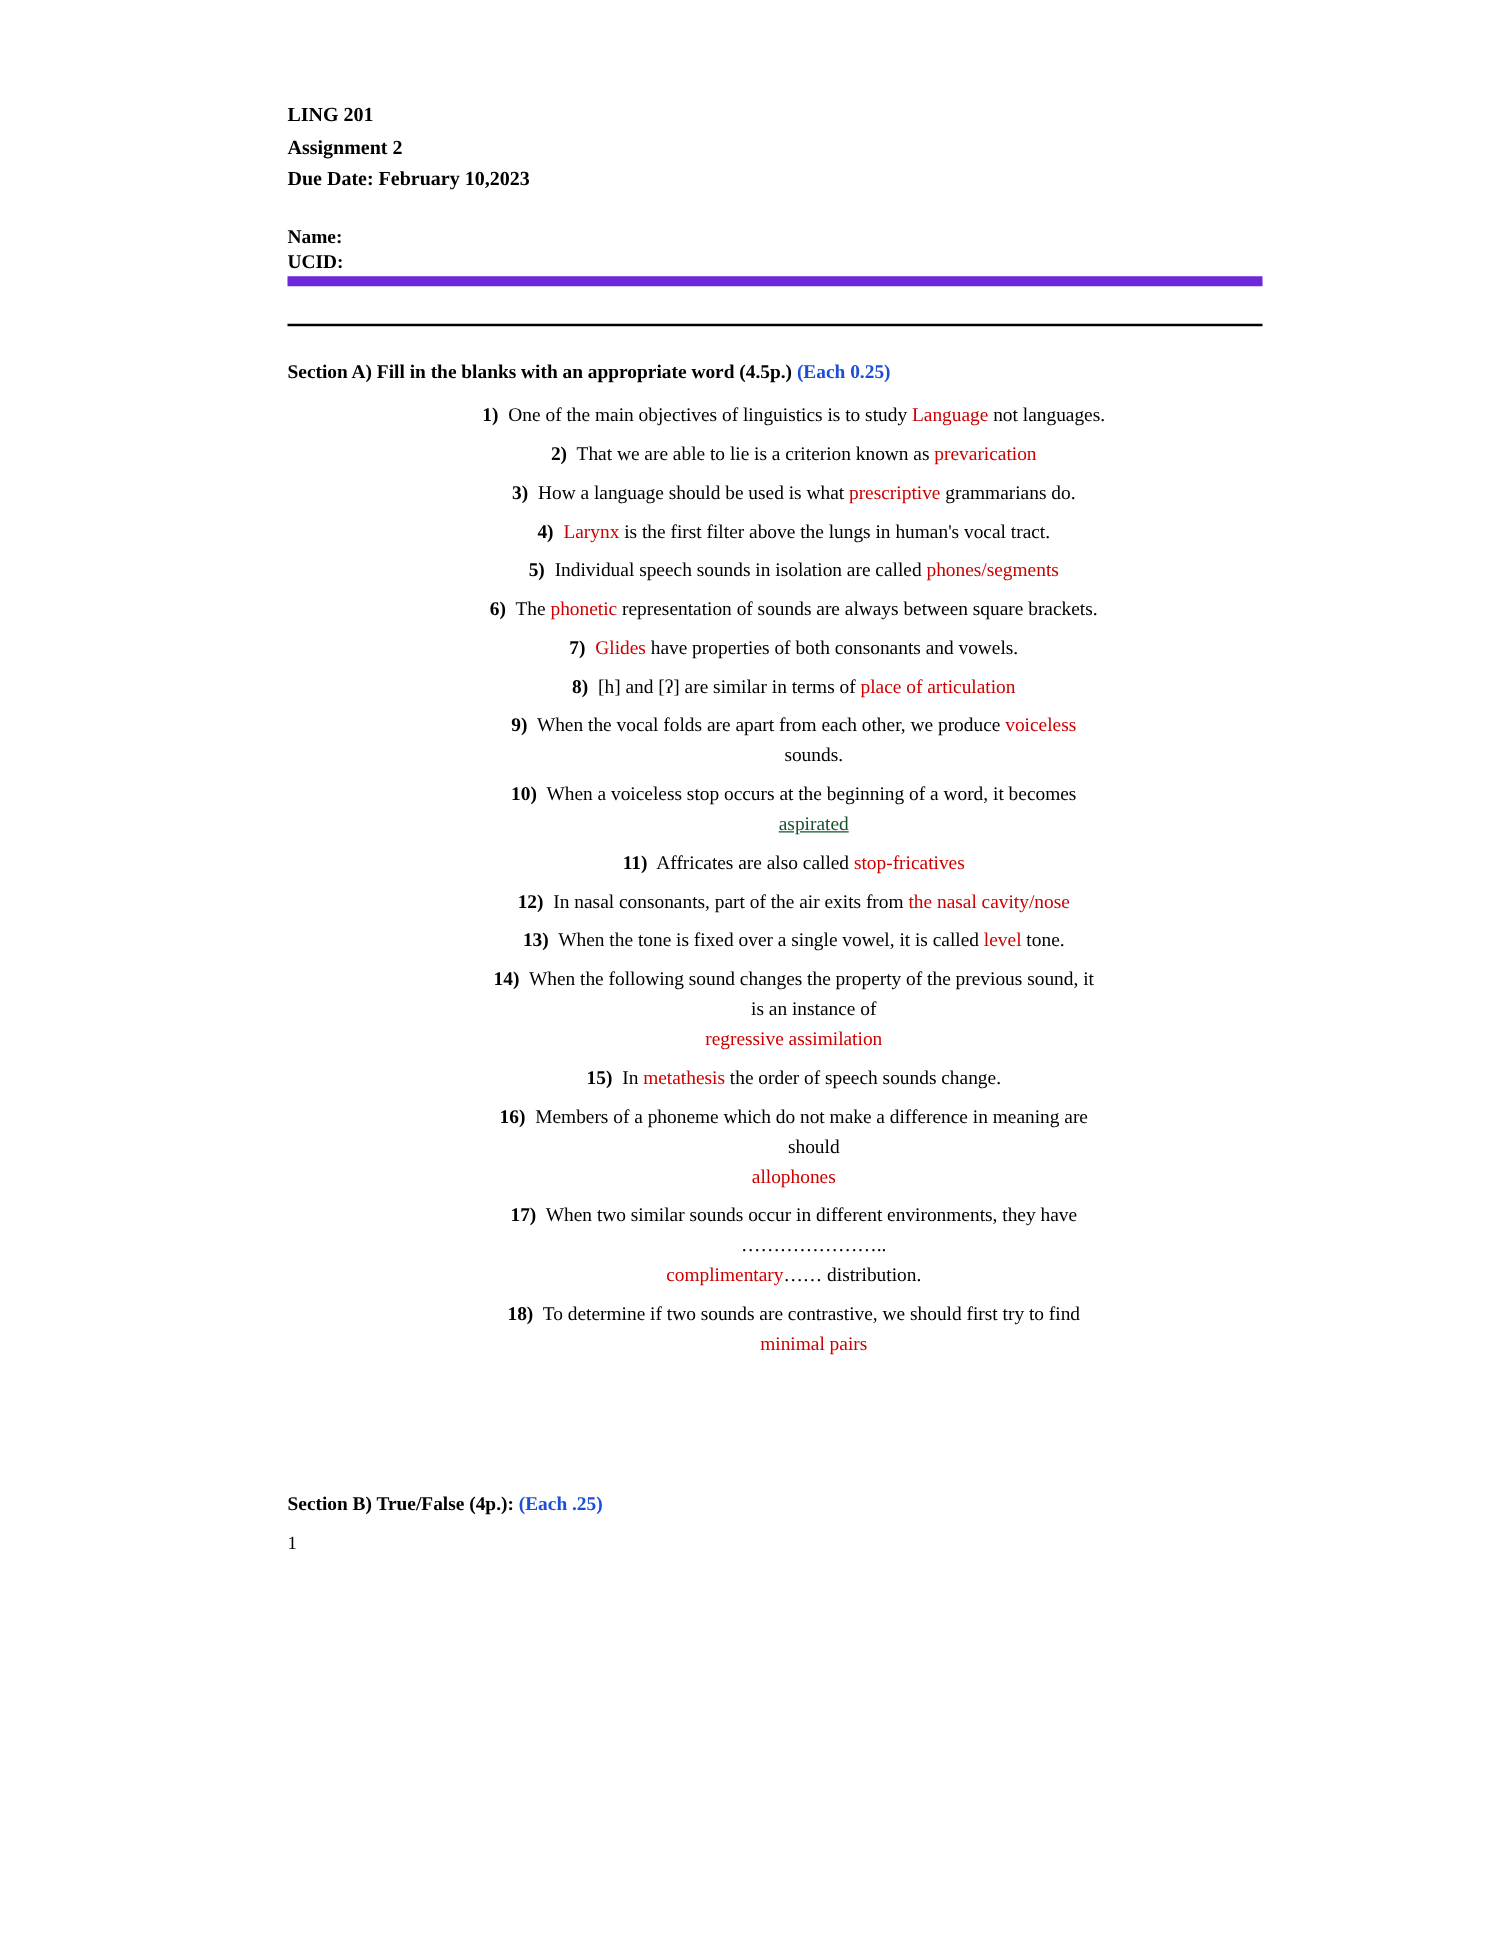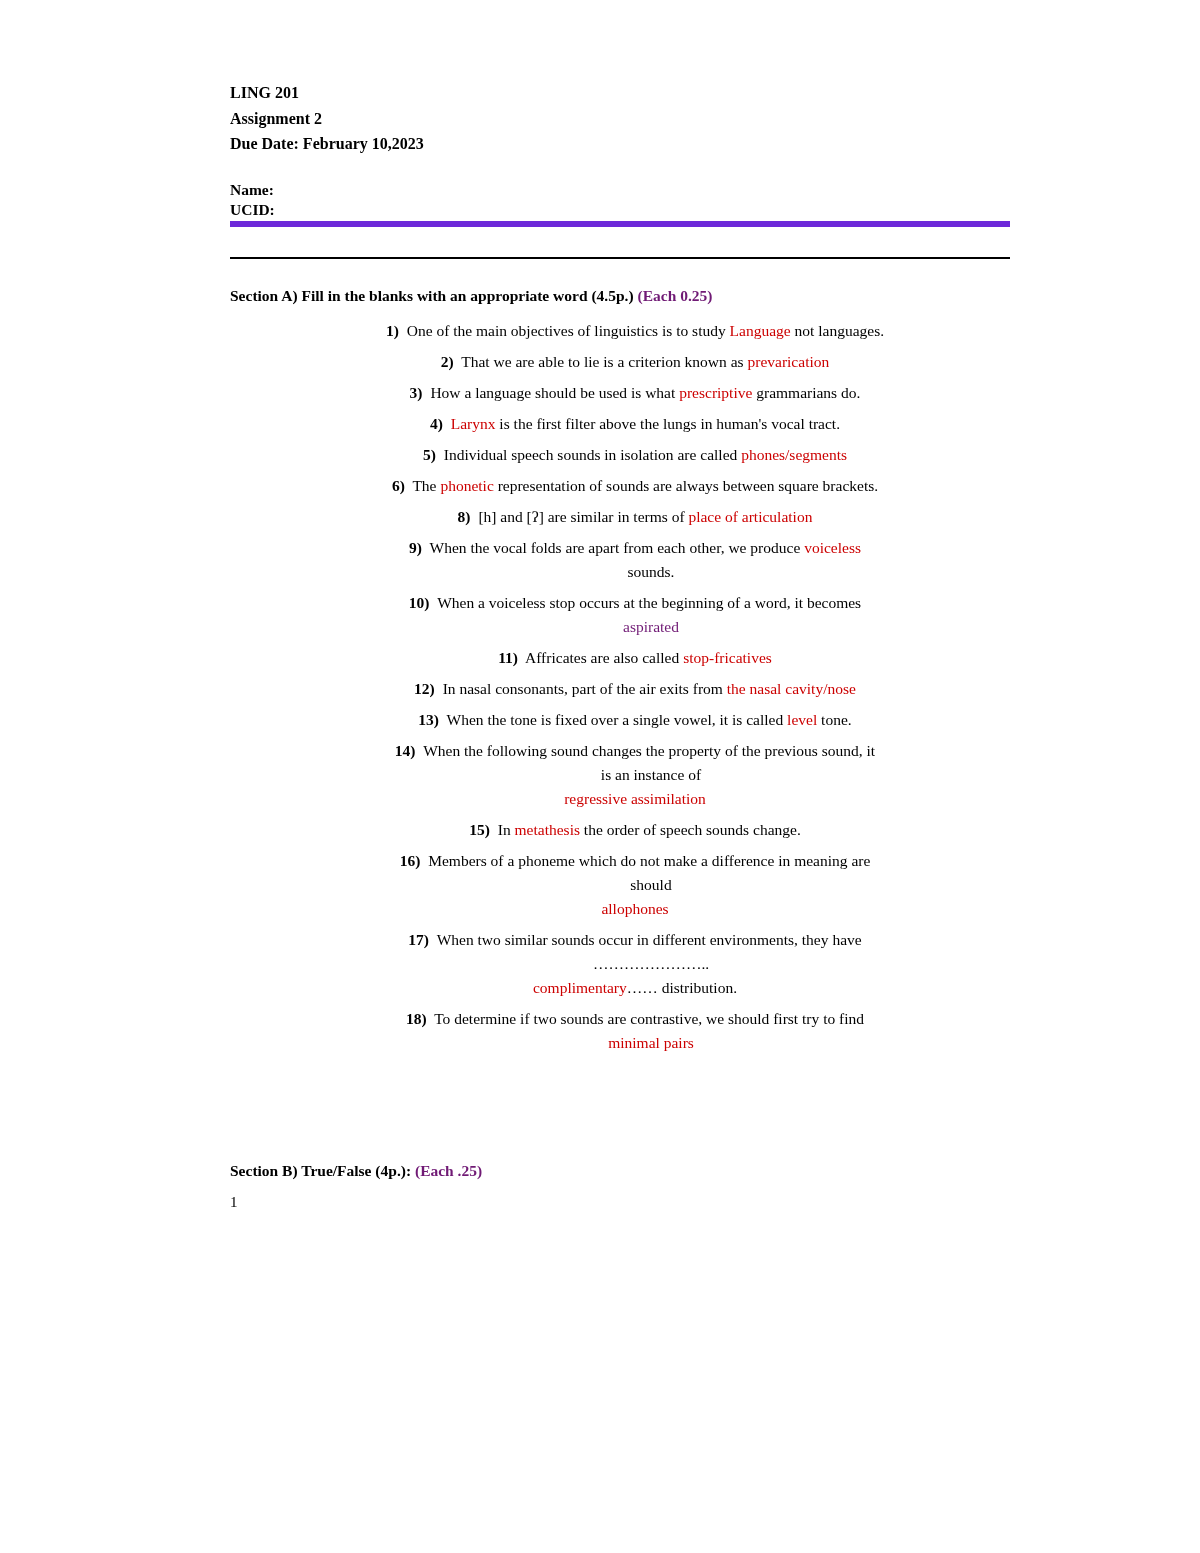--- a/index.html
+++ b/index.html
@@ -36,36 +36,36 @@
     .name-line {
       font-weight: bold;
       font-size: 15.5px;
       margin-bottom: 2px;
     }
     .ucid-line {
       font-weight: bold;
       font-size: 15.5px;
       display: flex;
       align-items: flex-end;
-      border-bottom: 6px solid #6d28d9;
+      border-bottom: 8px solid #6d28d9;
       padding-bottom: 2px;
       margin-bottom: 30px;
     }
     .divider {
       border: none;
       border-top: 2px solid #000;
       margin-bottom: 28px;
     }
     .section-title {
       font-weight: bold;
       font-size: 15.5px;
       margin-bottom: 14px;
     }
     .section-title .highlight {
-      color: #701a75;
+      color: #1d4ed8;
       text-align: right;
     }
     .questions-list {
       list-style: none;
       padding-left: 30px;
       text-align: center;
     }
     .questions-list li {
       margin-bottom: 7px;
       line-height: 1.55;
@@ -142,36 +142,40 @@
       <li>
         <span class="num">5)</span>
         <span>Individual speech sounds in isolation are called </span><span class="red">phones/segments</span>
       </li>
 
       <li>
         <span class="num">6)</span>
         <span>The </span><span class="red">phonetic</span><span> representation of sounds are always between square brackets.</span>
       </li>
 
+      <li>
+        <span class="num">7)</span>
+        <span class="red">Glides</span><span> have properties of both consonants and vowels.</span>
+      </li>
 
       <li>
         <span class="num">8)</span>
         <span>[h] and [ʔ] are similar in terms of </span><span class="red">place of articulation</span>
       </li>
 
       <li>
         <span class="num">9)</span>
         <span>When the vocal folds are apart from each other, we produce </span><span class="red">voiceless</span><br>
         <span class="indent">sounds.</span>
       </li>
 
       <li>
         <span class="num">10)</span>
         <span>When a voiceless stop occurs at the beginning of a word, it becomes</span><br>
-        <span class="indent" style="color:#701a75;">aspirated</span>
+        <span class="indent" style="color:#14532d;text-decoration:underline;">aspirated</span>
       </li>
 
       <li>
         <span class="num">11)</span>
         <span>Affricates are also called </span><span class="red">stop-fricatives</span>
       </li>
 
       <li>
         <span class="num">12)</span>
         <span>In nasal consonants, part of the air exits from </span><span class="red">the nasal cavity/nose</span>

